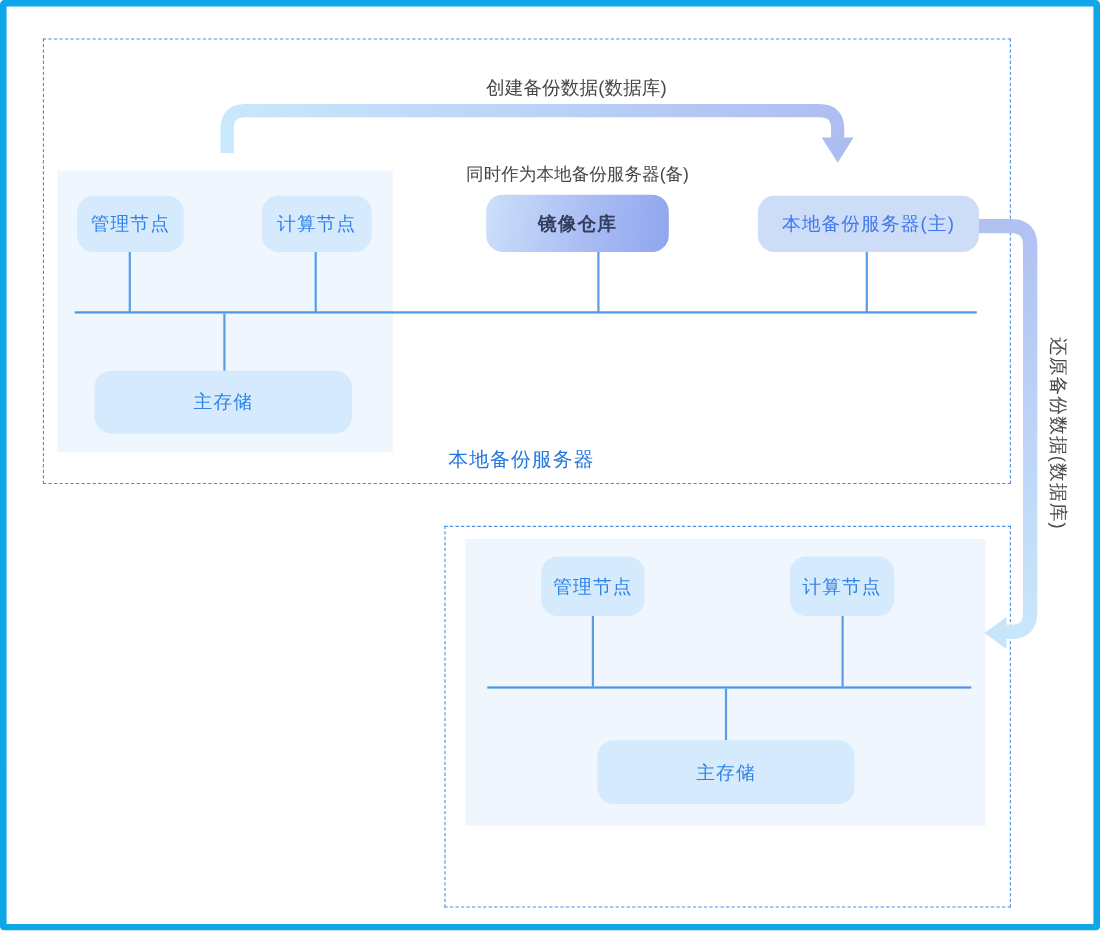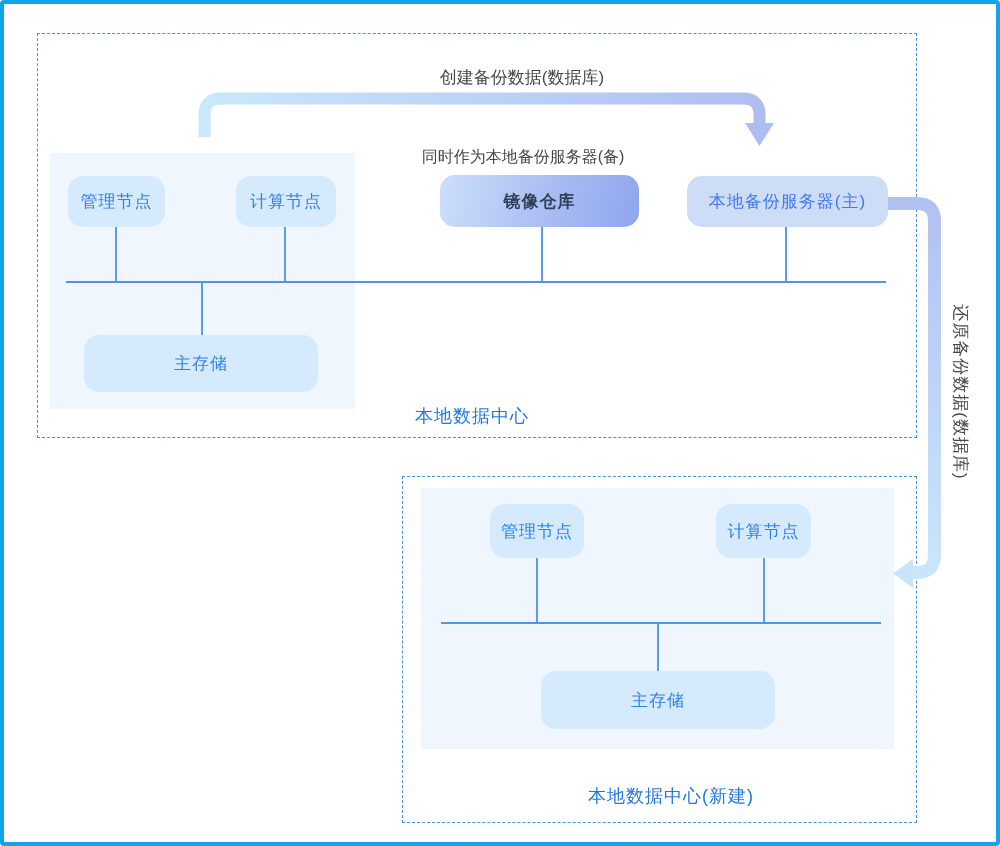--- a/index.html
+++ b/index.html
@@ -1,21 +1,21 @@
 <!DOCTYPE html>
 <html><head>
 <meta charset="utf-8">
 <style>
   html,body { margin:0; padding:0; background:#fff; }
   .frame {
     position:relative;
     width:1000px; height:846px;
     box-sizing:border-box;
     background:#ffffff;
-    border:4px solid #0ea5e9;
+    border:6px solid #0ea5e9;
     border-radius:4px;
     overflow:hidden;
     font-family:"Liberation Sans", sans-serif;
   }
   .dashed-box { position:absolute; border:1px dashed #4a90e2; box-sizing:border-box; }
   #dc1 { left:33px; top:29px; width:880px; height:405px; }
   #dc2 { left:398px; top:472px; width:515px; height:347px; }
 
   .panel { position:absolute; background:#f0f6fd; z-index:0; }
   #panel1 { left:12px; top:119px; width:305px; height:256px; }
@@ -93,39 +93,39 @@
 
     <div class="note big" style="left:484px; top:32px;">创建备份数据(数据库)</div>
     <div class="note small" style="left:485px; top:113px;">同时作为本地备份服务器(备)</div>
 
     <div class="node" style="left:30px; top:142px; width:97px; height:51px;">
       <span>管理节点</span>
     </div>
     <div class="node" style="left:198px; top:142px; width:100px; height:51px;">
       <span>计算节点</span>
     </div>
-    <div class="node mirror" style="left:402px; top:141px; width:199px; height:52px;">
+    <div class="node mirror" style="left:402px; top:141px; width:166px; height:52px;">
       <span>镜像仓库</span>
     </div>
     <div class="node backup" style="left:649px; top:142px; width:201px; height:51px;">
       <span>本地备份服务器(主)</span>
     </div>
 
     <div class="vline" style="left:77px;  top:192px; height:56px;"></div>
     <div class="vline" style="left:246px; top:192px; height:56px;"></div>
     <div class="vline" style="left:503px; top:192px; height:56px;"></div>
     <div class="vline" style="left:747px; top:192px; height:56px;"></div>
     <div class="hline" style="left:28px; top:247px; width:820px;"></div>
     <div class="vline" style="left:163px; top:249px; height:53px;"></div>
 
     <div class="node" style="left:46px; top:301px; width:234px; height:57px;">
       <span>主存储</span>
     </div>
 
-    <div class="dc-label" style="left:434px; top:370px;">本地数据中心</div>
+    <div class="dc-label" style="left:434px; top:370px;">本地备份服务器</div>
   </div>
 
   <div class="dashed-box" id="dc2">
     <div class="panel" id="panel2"></div>
 
     <div class="node" style="left:87px; top:27px; width:94px; height:54px;">
       <span>管理节点</span>
     </div>
     <div class="node" style="left:313px; top:27px; width:95px; height:54px;">
       <span>计算节点</span>
@@ -133,18 +133,17 @@
 
     <div class="vline" style="left:133px; top:81px; height:64px;"></div>
     <div class="vline" style="left:360px; top:81px; height:64px;"></div>
     <div class="hline" style="left:38px; top:145px; width:440px;"></div>
     <div class="vline" style="left:254px; top:147px; height:47px;"></div>
 
     <div class="node" style="left:138px; top:194px; width:234px; height:58px;">
       <span>主存储</span>
     </div>
 
-    <div class="dc-label" style="left:268px; top:307px;">本地数据中心(新建)</div>
   </div>
 
   <div class="side-label">还原备份数据(数据库)</div>
 
 </div>
 
 </body></html>

